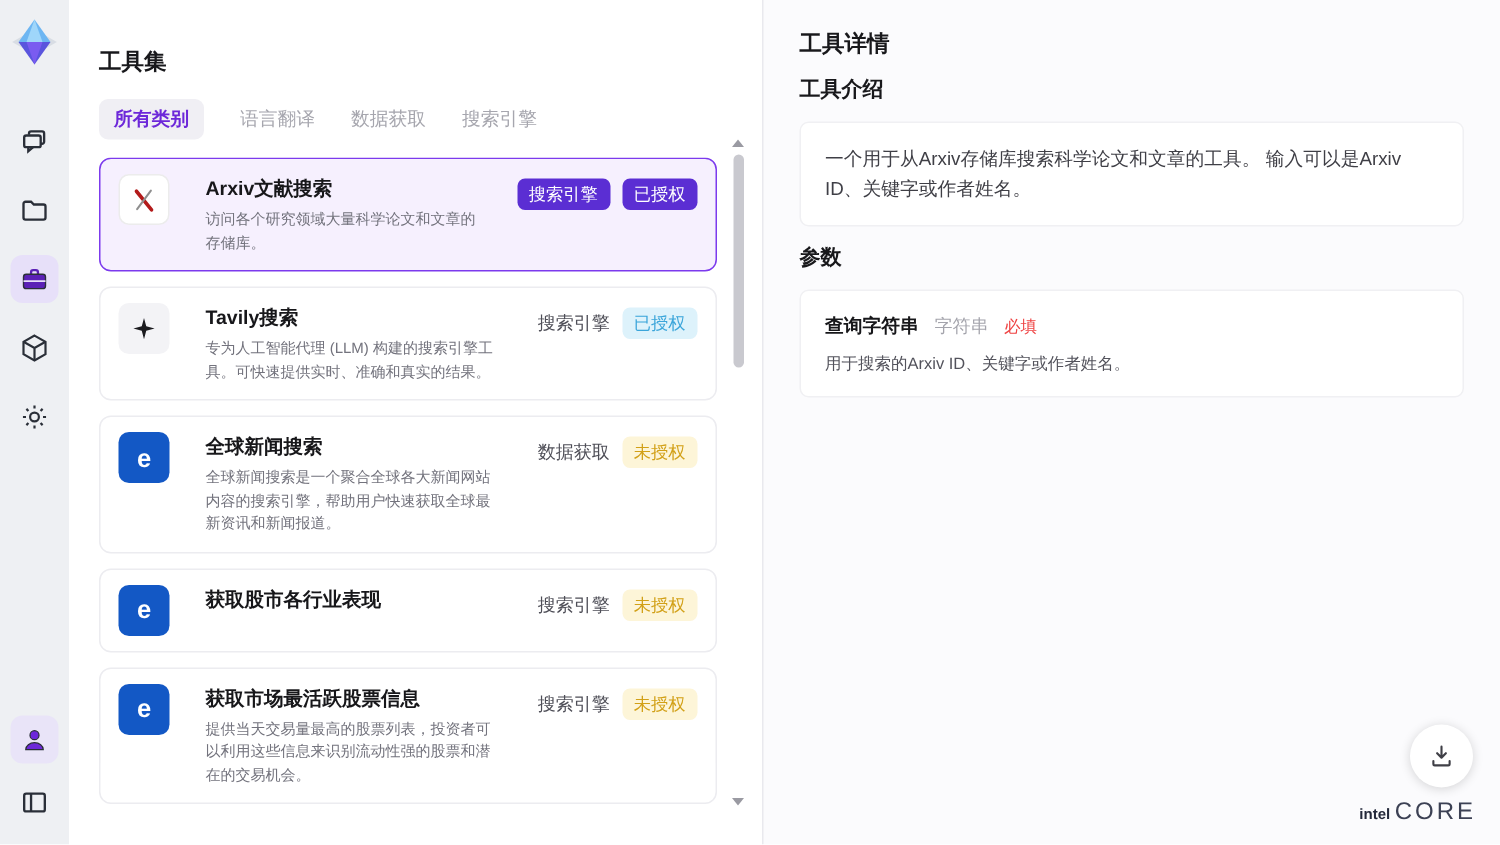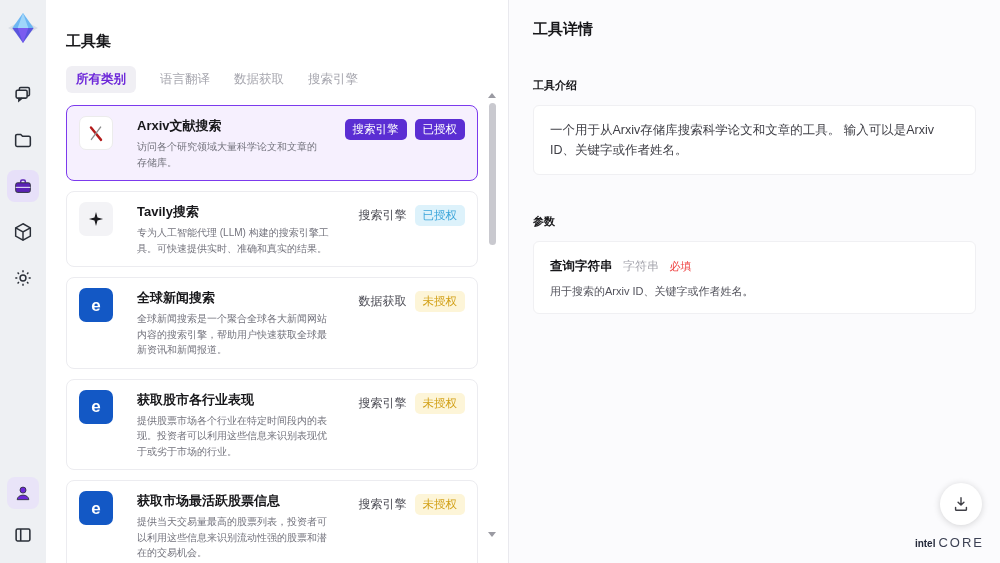--- a/index.html
+++ b/index.html
@@ -42,32 +42,32 @@
   .pill.yellow { background:#fdf5d8; color:#d2a017; }
 
   .scroll-up, .scroll-down { position:absolute; right:12px; width:0; height:0; border-left:4px solid transparent; border-right:4px solid transparent; cursor:pointer; }
   .scroll-up { top:93px; border-bottom:5px solid #9a9aa2; }
   .scroll-down { bottom:26px; border-top:5px solid #9a9aa2; }
   .scroll-thumb { position:absolute; right:12px; top:103px; width:7px; height:142px; border-radius:4px; background:#c9c9cf; cursor:grab; }
 
   
   .detail { flex:1; background:#fbfbfd; border-left:1px solid #e9e9ee; padding:20px 24px; position:relative; }
   .detail-title { font-size:15px; font-weight:700; }
-  .section-h { font-size:11px; font-weight:700; margin-top:39px; }
+  .section-h { font-size:14px; font-weight:700; margin-top:12px; }
   .box { background:#fff; border:1px solid #f0f0f3; border-radius:6px; padding:14px 16px; margin-top:12px; }
   .intro-text { font-size:12.5px; color:#3f3f46; line-height:1.6; }
   .param-name { font-size:12.5px; font-weight:700; color:#17171a; }
   .param-type { font-size:12px; color:#a4a4ac; margin-left:6px; }
   .param-req { font-size:11px; color:#ef4444; margin-left:6px; }
   .param-desc { font-size:11px; color:#53535c; margin-top:9px; }
 
   .fab { position:absolute; right:18px; bottom:38px; width:42px; height:42px; border-radius:50%; background:#fff; box-shadow:0 1px 7px rgba(0,0,0,.16); display:grid; place-items:center; cursor:pointer; }
   .intel { position:absolute; right:16px; bottom:12px; white-space:nowrap; }
   .intel .i { font-weight:700; font-size:10px; color:#23283a; }
-  .intel .c { font-size:13px; letter-spacing:2px; font-weight:400; color:#3c4154; margin-left:3px; }
+  .intel .c { font-size:16px; letter-spacing:2px; font-weight:400; color:#3c4154; margin-left:3px; }
 </style>
 </head>
 <body>
 
 <div class="rail">
   <svg class="logo" viewBox="0 0 30 30">
     <polygon points="15,7 29,15 15,23 1,15" fill="#d8dde4"></polygon>
     <polygon points="15,1 25,15 5,15" fill="#6db6f2"></polygon>
     <polygon points="15,1 20,15 10,15" fill="#9fd6fa"></polygon>
     <polygon points="5,15 25,15 15,29" fill="#5a55dd"></polygon>
@@ -180,21 +180,20 @@
         <span class="pill yellow">未授权</span>
       </div>
     </div>
 
     <div class="card">
       <div class="card-icon icon-news">
           <span>e</span>
         </div>
       <div class="card-body">
         <div class="card-title">获取股市各行业表现</div>
-        <div class="card-desc">提供股票市场各个行业在特定时间段内的表现。投资者可以利用这些信息来识别表现优于或劣于市场的行业。</div>
       </div>
       <div class="card-tags">
         <span class="cat-text">搜索引擎</span>
         <span class="pill yellow">未授权</span>
       </div>
     </div>
 
     <div class="card">
       <div class="card-icon icon-news">
           <span>e</span>

